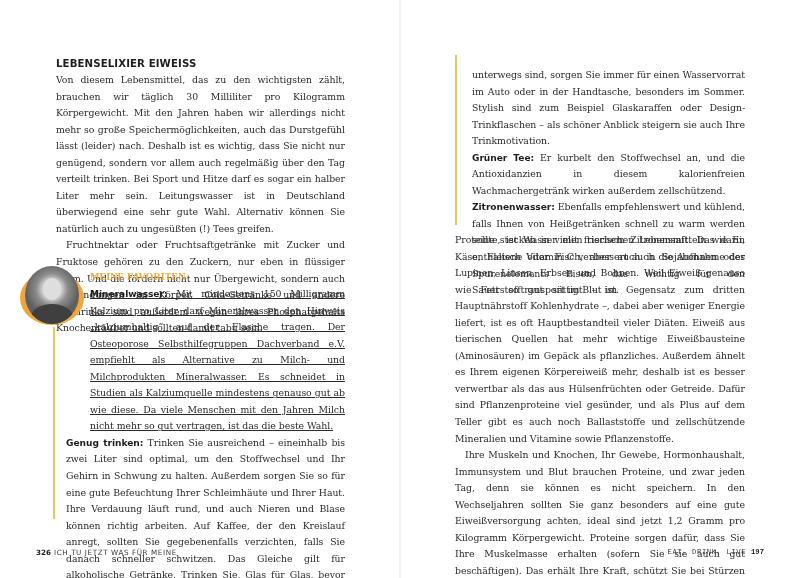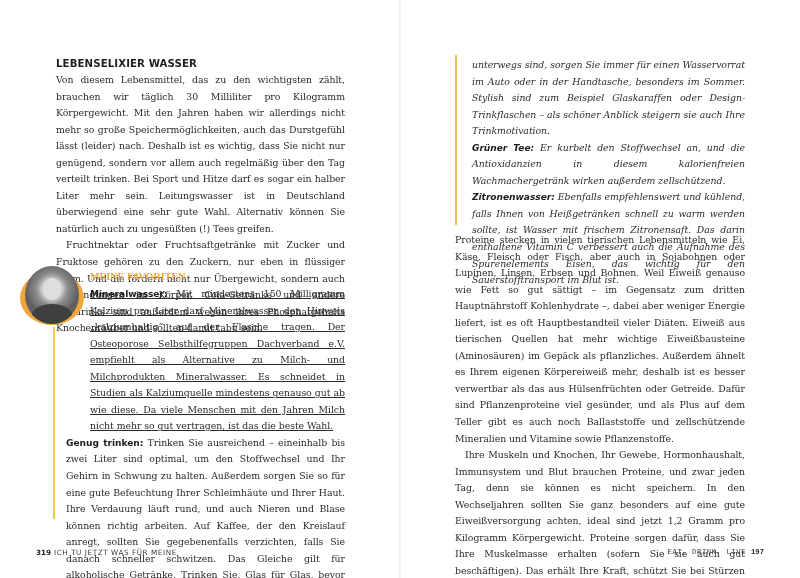--- a/index.html
+++ b/index.html
@@ -24,35 +24,35 @@
   .avatar { position: absolute; left: 5px; top: 0; width: 54px; height: 58px; border-radius: 50%; background: radial-gradient(circle at 50% 40%, #d9d9d9 0 20%, #8c8c8c 36%, #5e5e5e 60%, #707070 100%); overflow: hidden; }
   .avatar .face { position:absolute; left: 18px; top: 12px; width: 18px; height: 22px; border-radius: 50%; background: #dedede; }
   .avatar .body { position:absolute; left: 6px; top: 38px; width: 42px; height: 26px; border-radius: 50% 50% 0 0; background: #3f3f3f; }
   .vline-left { position: absolute; left: 53px; top: 61px; width: 2px; height: 192px; background: #efc45a; }
   .fav-title { position: absolute; left: 90px; top: 5px; font-family: Liberation Serif, serif; font-weight: bold; font-size: 10px; color: #e8a93b; letter-spacing: 0.1px; }
   .fav-body { position: absolute; left: 66px; top: 20px; width: 279px; }
   .fav-body .p { padding-left: 0; }
 
   
   .vline-right { position: absolute; left: 55px; top: 55px; width: 2px; height: 170px; background: #efc45a; }
-  .right-side { position: absolute; left: 72px; top: 57px; width: 273px; font-style: italic; }
+  .right-side { position: absolute; left: 72px; top: 67px; width: 273px; }
   .right-main { position: absolute; left: 55px; top: 232px; width: 290px; }
   .right-main .h { margin-bottom: 1px; }
 
   .footer { position: absolute; top: 548px; font-family: "DejaVu Sans", sans-serif; font-size: 7.2px; letter-spacing: 0.6px; color: #3c3c3c; }
   .footer .num { font-weight: bold; color: #1e1e1e; letter-spacing: 0; }
   .footer.left { left: 36px; }
   .footer.right { right: 36px; font-family: Liberation Mono, monospace; }
 </style>
 </head>
 <body>
 
 <div class="page left">
   <div class="left-main">
-    <h2 class="h">LEBENSELIXIER WASSER</h2>
+    <h2 class="h">LEBENSELIXIER EIWEISS</h2>
     <p class="p">Von diesem Lebensmittel, das zu den wichtigsten zählt, brauchen wir täglich 30 Milliliter pro Kilogramm Körpergewicht. Mit den Jahren haben wir allerdings nicht mehr so große Speichermöglichkeiten, auch das Durstgefühl lässt (leider) nach. Deshalb ist es wichtig, dass Sie nicht nur genügend, sondern vor allem auch regelmäßig über den Tag verteilt trinken. Bei Sport und Hitze darf es sogar ein halber Liter mehr sein. Leitungswasser ist in Deutschland überwiegend eine sehr gute Wahl. Alternativ können Sie natürlich auch zu ungesüßten (!) Tees greifen.</p>
     <p class="p indent">Fruchtnektar oder Fruchtsaftgetränke mit Zucker und Fruktose gehören zu den Zuckern, nur eben in flüssiger Form. Und die fördern nicht nur Übergewicht, sondern auch Entzündungen im Körper. Cola-Getränke und andere Softdrinks sind außerdem wegen ihres Phosphatgehalts Knochenräuber und sollten damit tabu sein.</p>
   </div>
 
   <div class="fav">
     <div class="avatar-wrap">
       <div class="avatar-ring"></div>
       <div class="avatar">
         <div class="face"></div>
         <div class="body"></div>
@@ -64,21 +64,21 @@
       <p class="p" style="padding-left:24px; text-indent:0;text-decoration:underline;">
         <span class="lbl">Mineralwasser:</span><span> Mit mindestens 150 Milligramm Kalzium pro Liter darf Mineralwasser den Hinweis „kalziumhaltig“ auf der Flasche tragen. Der Osteoporose Selbsthilfegruppen Dachverband e.V. empfiehlt als Alternative zu Milch- und Milchprodukten Mineralwasser. Es schneidet in Studien als Kalziumquelle mindestens genauso gut ab wie diese. Da viele Menschen mit den Jahren Milch nicht mehr so gut vertragen, ist das die beste Wahl.</span>
       </p>
       <p class="p" style="padding-left:0;">
         <span class="lbl">Genug trinken:</span><span> Trinken Sie ausreichend – eineinhalb bis zwei Liter sind optimal, um den Stoffwechsel und Ihr Gehirn in Schwung zu halten. Außerdem sorgen Sie so für eine gute Befeuchtung Ihrer Schleimhäute und Ihrer Haut. Ihre Verdauung läuft rund, und auch Nieren und Blase können richtig arbeiten. Auf Kaffee, der den Kreislauf anregt, sollten Sie gegebenenfalls verzichten, falls Sie danach schneller schwitzen. Das Gleiche gilt für alkoholische Getränke. Trinken Sie, Glas für Glas, bevor der Durst kommt. Stellen Sie Ihre Getränke deshalb zu Hause oder am Arbeitsplatz immer gut sichtbar ab. Das erinnert Sie ans Trinken. Wenn Sie</span>
       </p>
     </div>
   </div>
 
   <div class="footer left">
-    <span class="num">319</span>
+    <span class="num">326</span>
     <span>ICH TU JETZT WAS FÜR MEINE</span>
   </div>
 </div>
 
 <div class="gutter"></div>
 
 <div class="page right">
   <div class="vline-right"></div>
   <div class="right-side">
     <p class="p">unterwegs sind, sorgen Sie immer für einen Wasservorrat im Auto oder in der Handtasche, besonders im Sommer. Stylish sind zum Beispiel Glaskaraffen oder Design-Trinkflaschen – als schöner Anblick steigern sie auch Ihre Trinkmotivation.</p>

